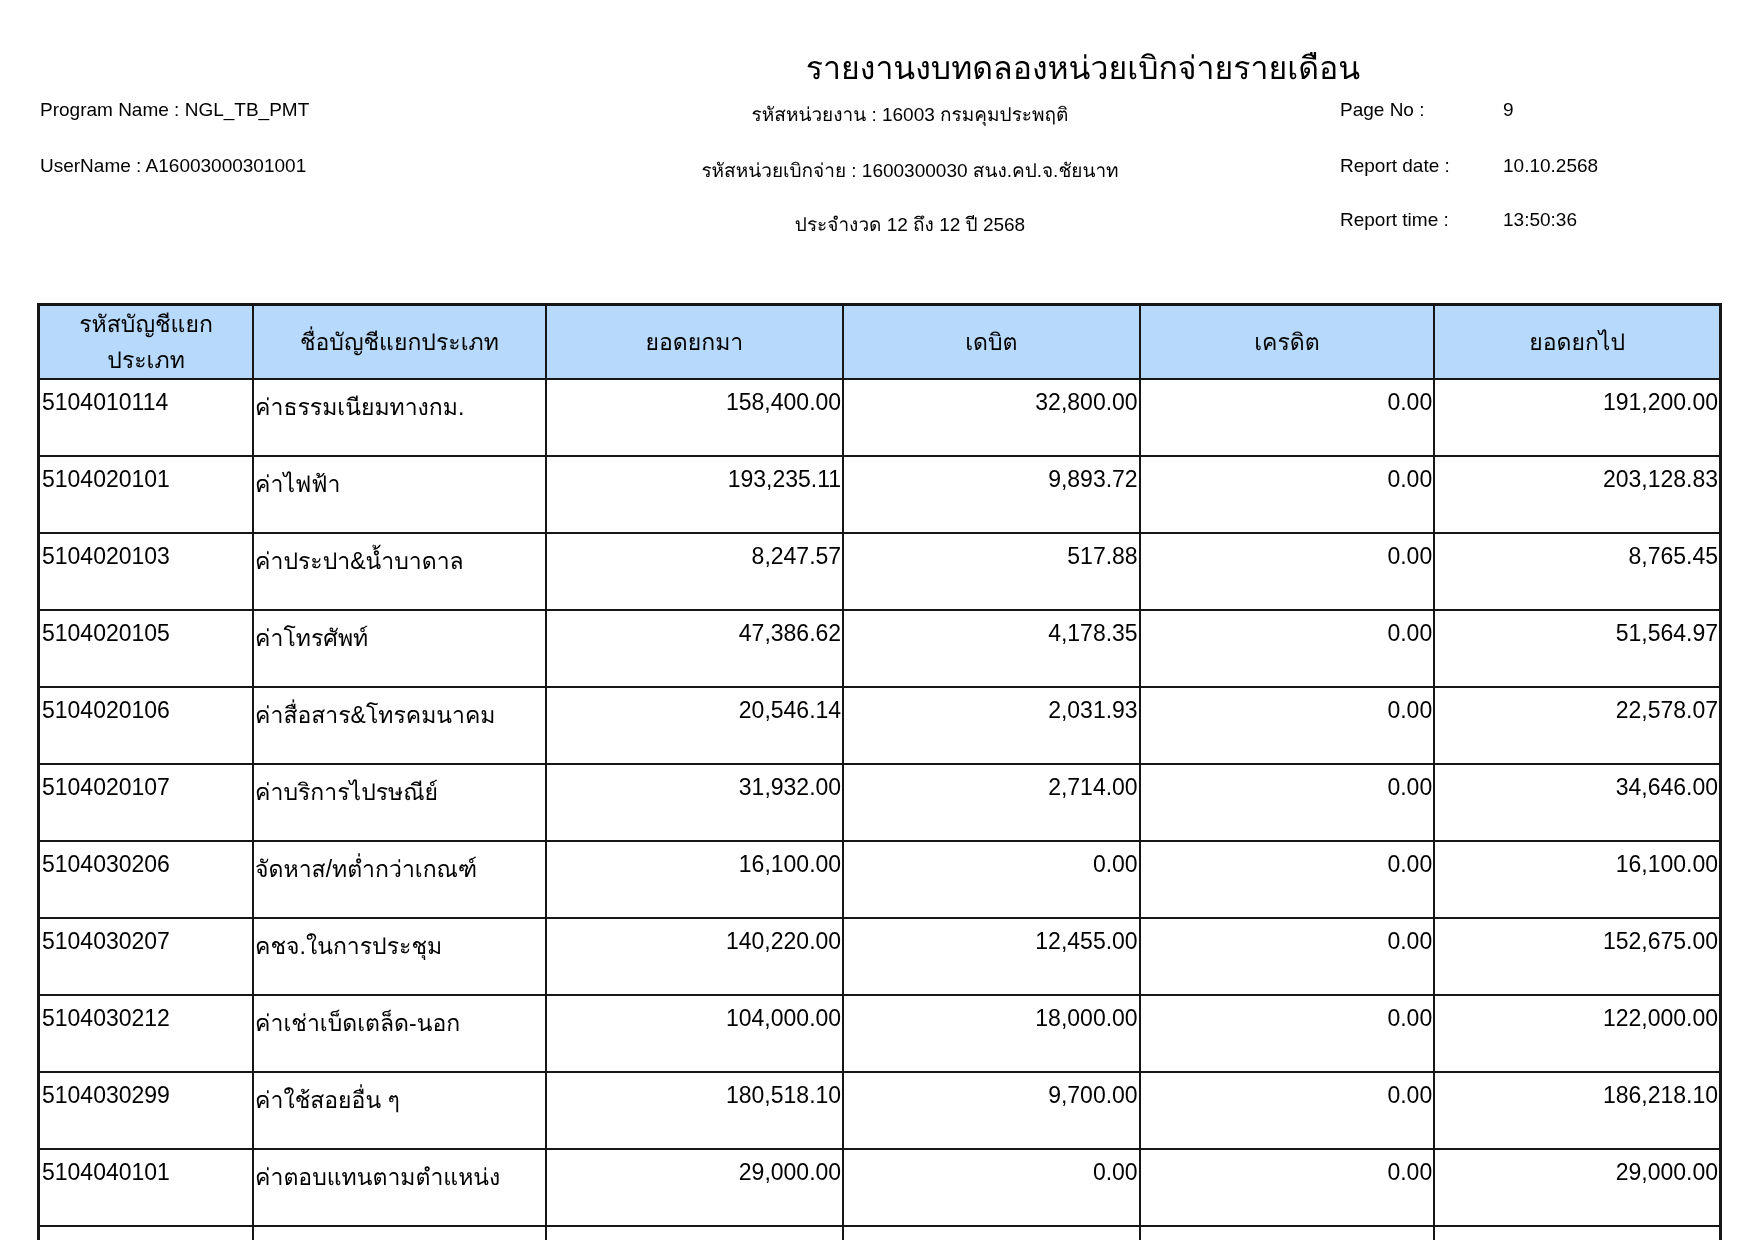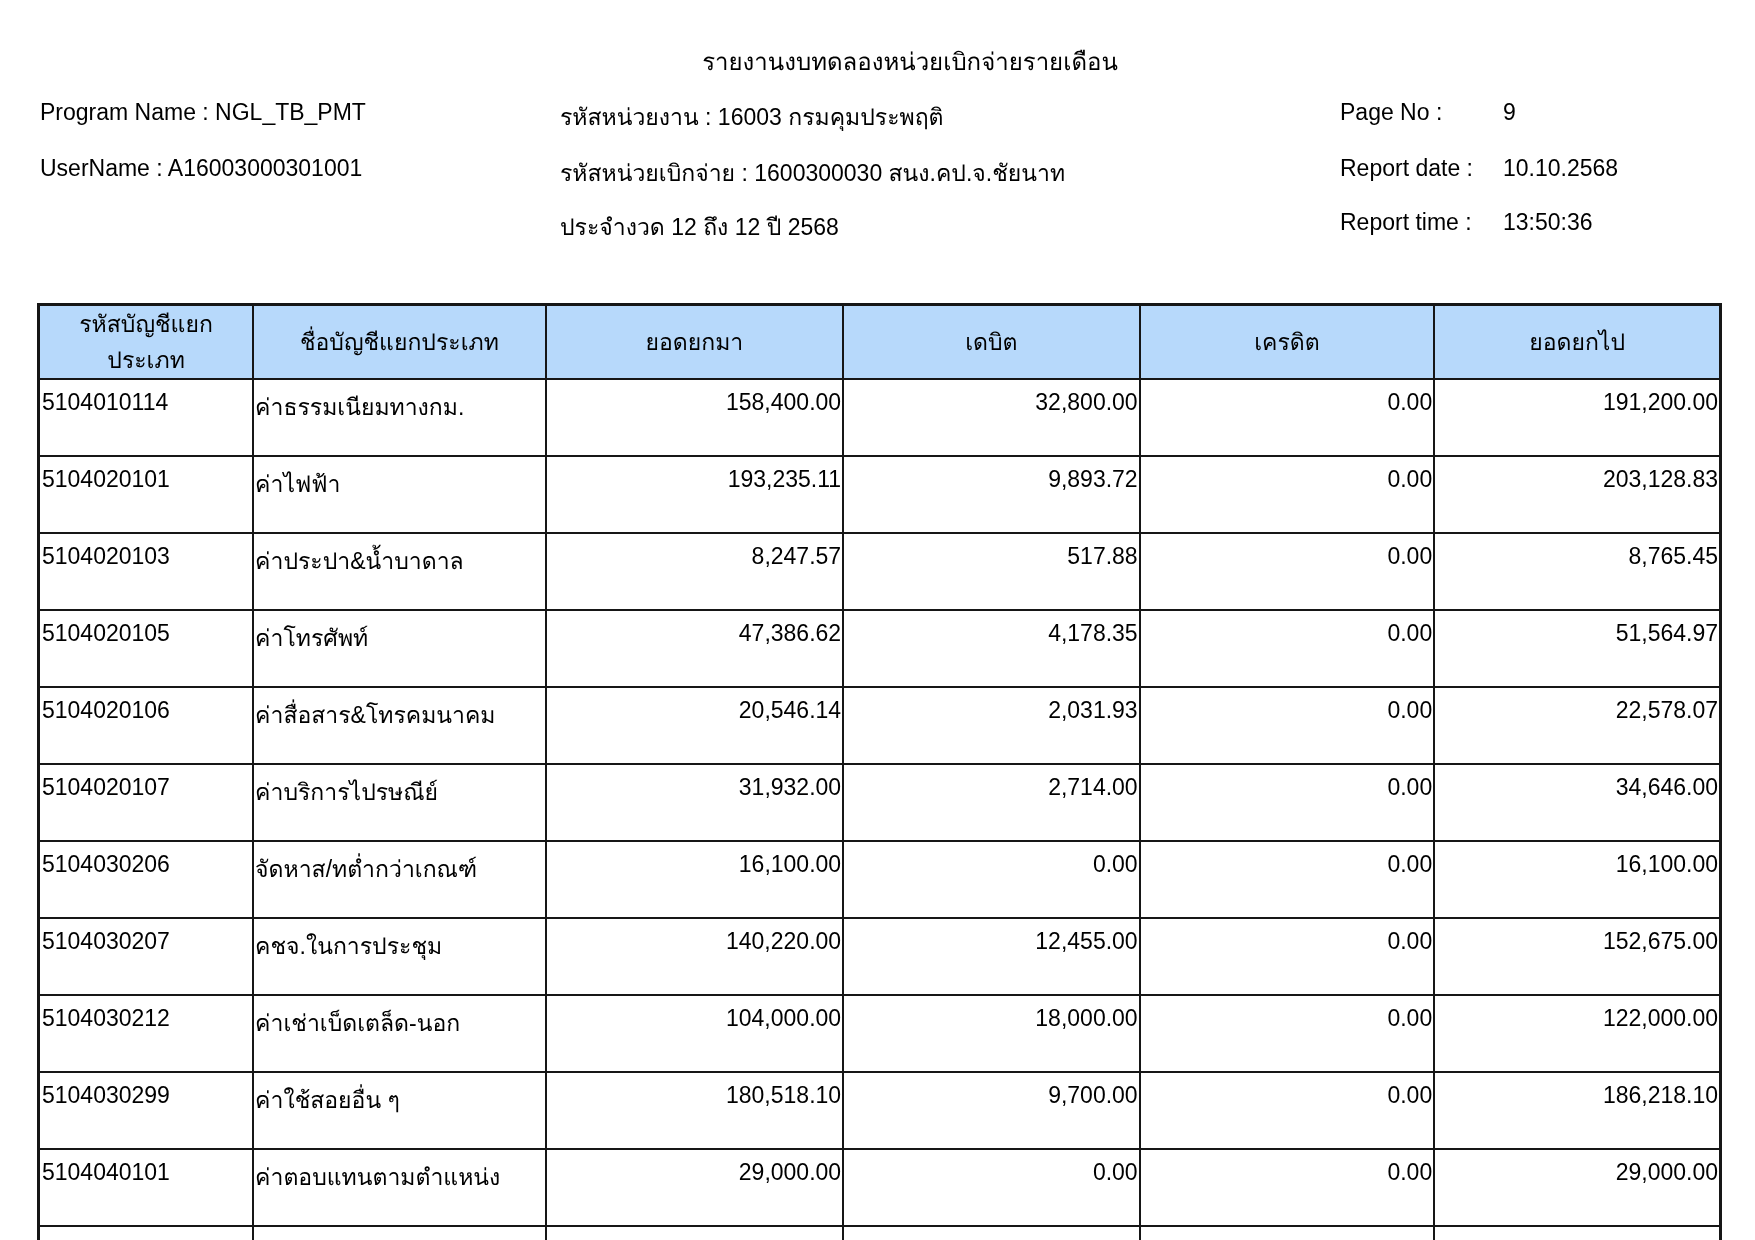--- a/index.html
+++ b/index.html
@@ -7,25 +7,25 @@
     width:1755px;height:1240px;
     background:#ffffff;
     font-family:"Liberation Sans","DejaVu Sans",sans-serif;
     color:#000000;
     position:relative;
     overflow:hidden;
   }
   .page{position:absolute;inset:0;}
   .report-title{
     position:absolute;top:42px;left:460px;width:900px;
-    text-align:center;font-size:24px;
-  }
-  .hdr-line{position:absolute;font-size:23px;white-space:nowrap;}
+    text-align:right;font-size:32px;
+  }
+  .hdr-line{position:absolute;font-size:19px;white-space:nowrap;}
   .hdr-left{left:40px;}
-  .hdr-center{left:560px;width:700px;}
+  .hdr-center{left:560px;width:700px;text-align:center;}
   .hdr-right-label{left:1340px;}
   .hdr-right-value{left:1503px;}
   .row-y-1{top:99px;}
   .row-y-2{top:155px;}
   .row-y-3{top:209px;}
   table.report{
     position:absolute;left:37px;top:303px;
     width:1685px;
     border-collapse:collapse;
     table-layout:fixed;

